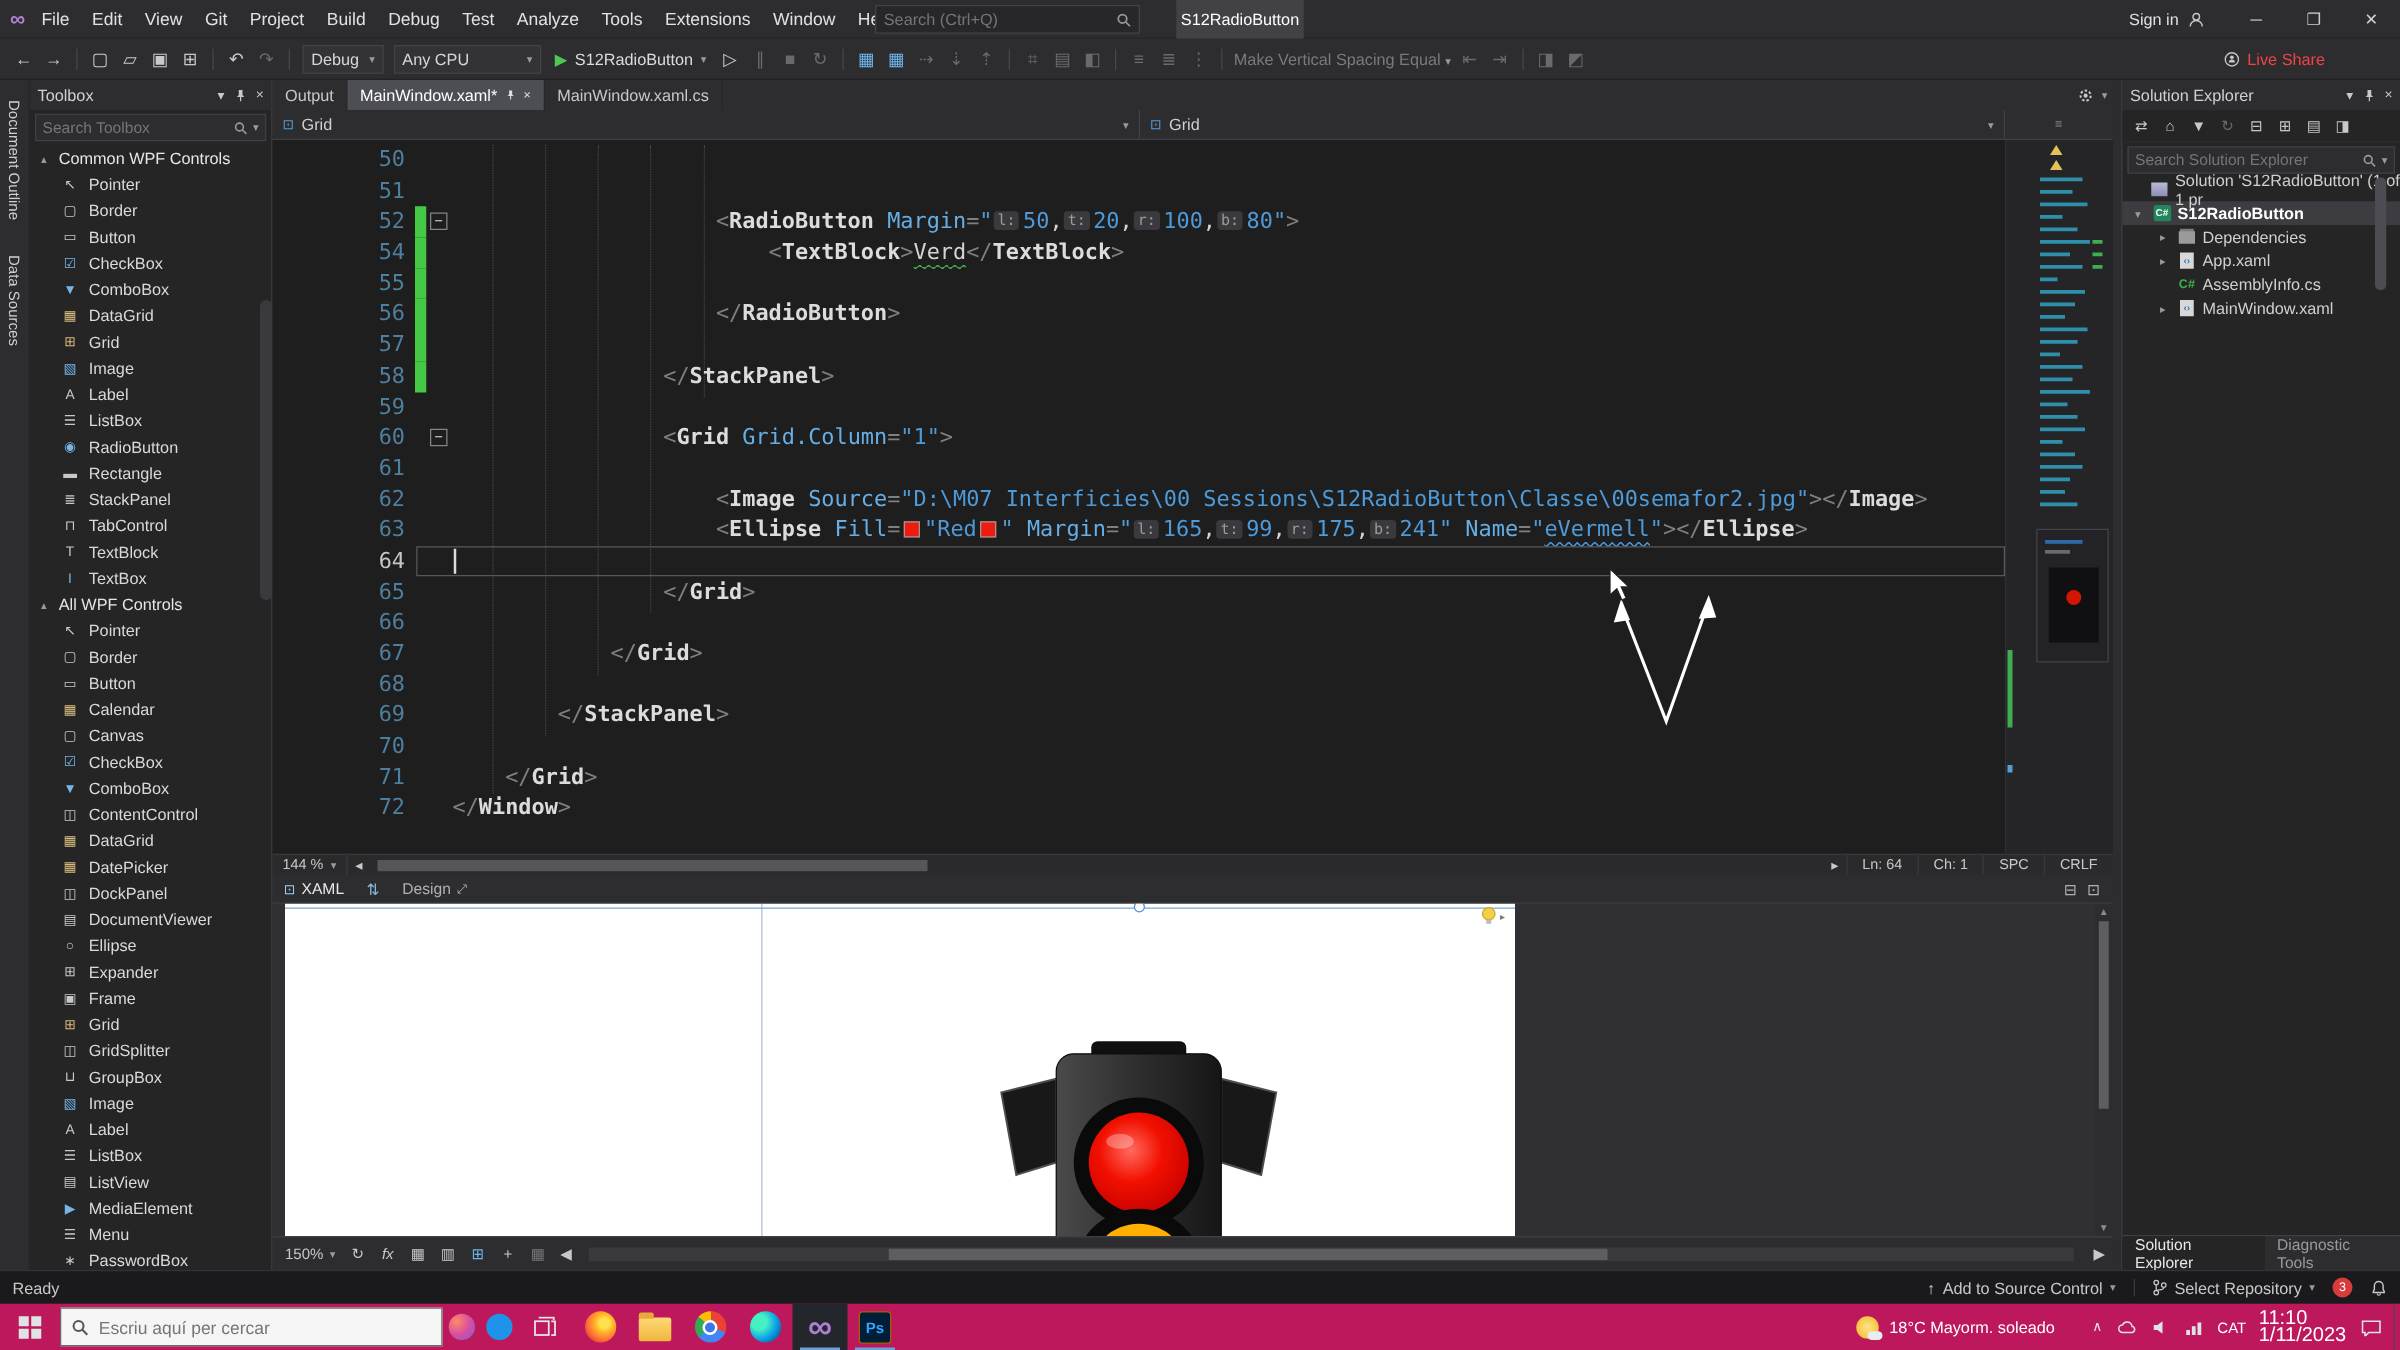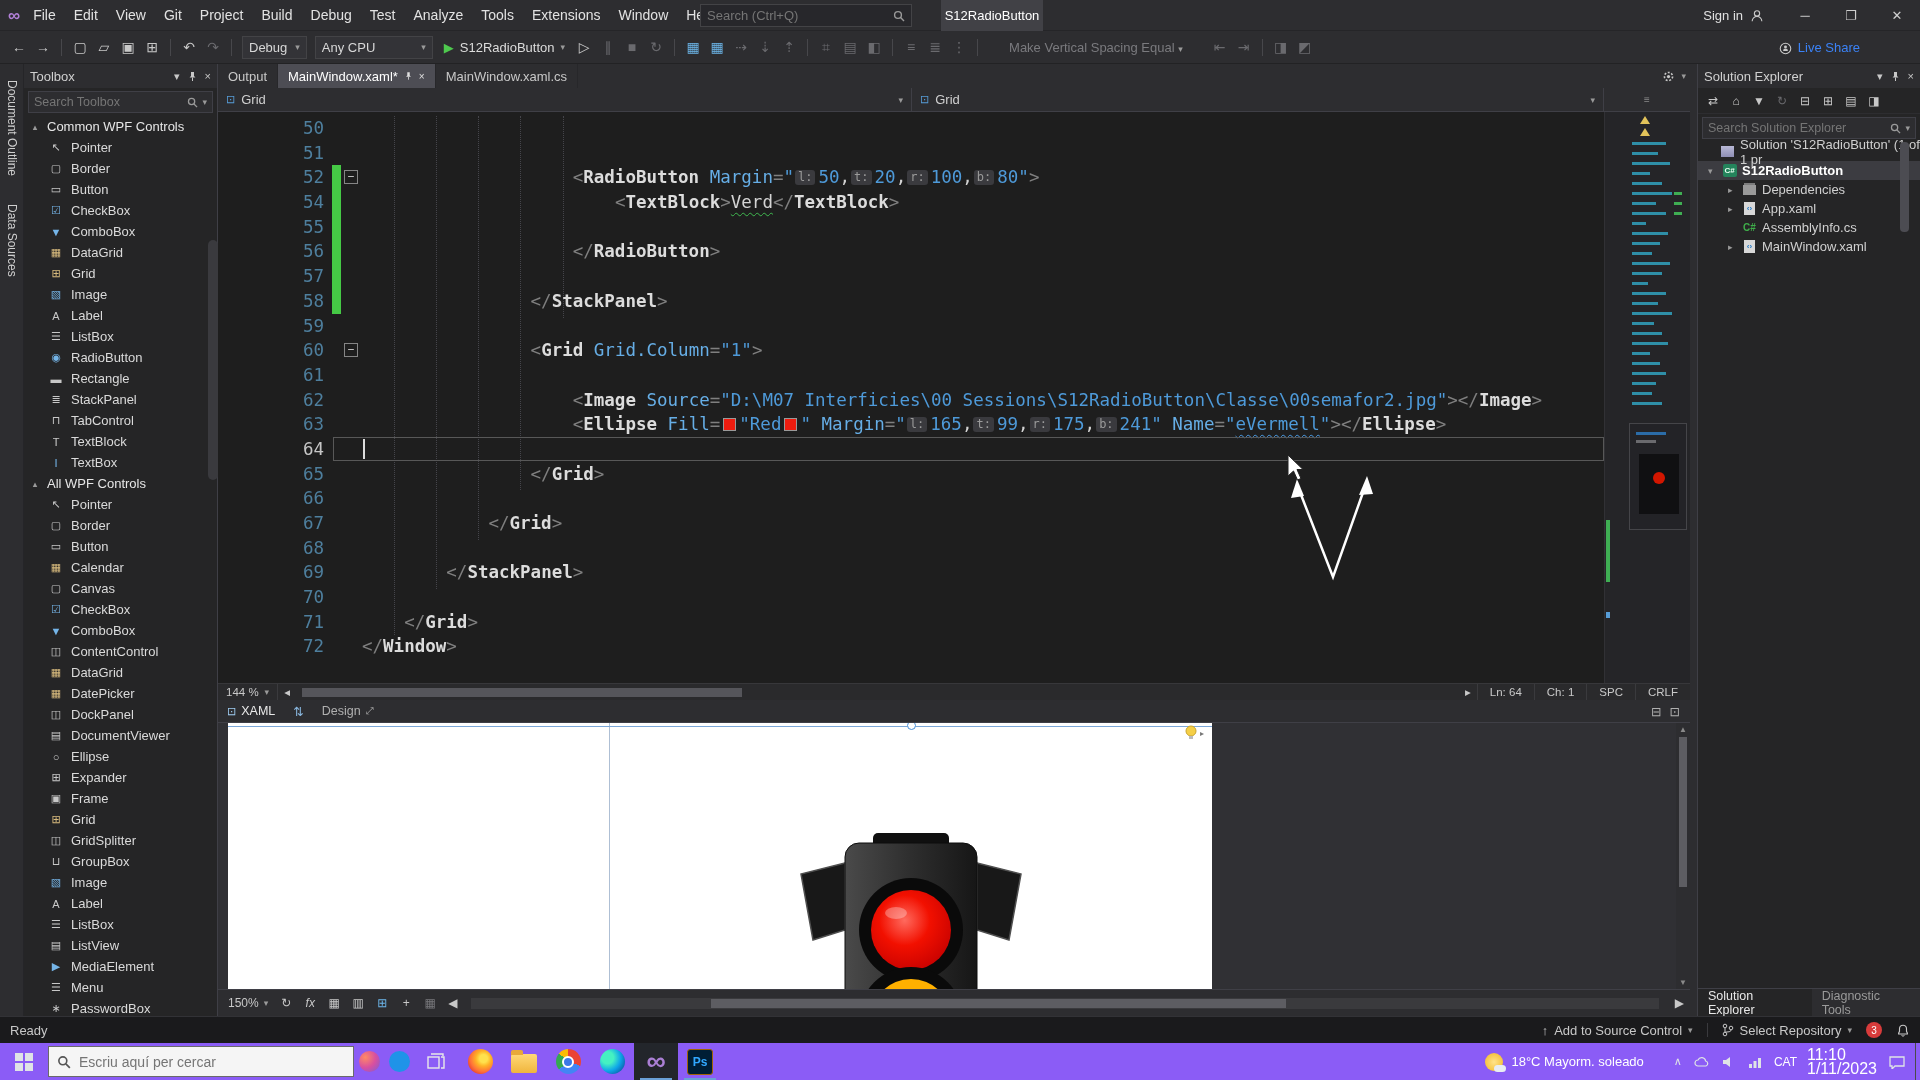--- a/index.html
+++ b/index.html
@@ -20,22 +20,22 @@
   
   #toolbar{left:0;top:31px;width:1920px;height:33px;background:#2d2d30;border-bottom:1px solid #222224;display:flex;align-items:center;padding-left:8px;gap:2px}
   .tico{min-width:22px;height:24px;display:inline-flex;align-items:center;justify-content:center;color:#c8c8c8;font-size:14px}
   .tico.sep{min-width:1px;width:1px;height:17px;background:#47474b;margin:0 5px;color:transparent;overflow:hidden}
   .tico.dim{color:#6a6a6e}
   .tico.blu{color:#6cb5e8}
   .combo{height:23px;background:#333337;border:1px solid #434346;display:inline-flex;align-items:center;font-size:13px;color:#d7d7d7;padding:0 6px;gap:8px;margin:0 3px}
   .combo .car{font-size:9px;color:#9a9a9a}
   #run-btn{display:inline-flex;align-items:center;gap:6px;height:24px;padding:0 6px;font-size:13px;color:#dcdcdc}
   #run-btn .play{color:#4ec94e;font-size:13px}
-  .spacing-label{color:#7a7a7e;font-size:13px;margin:0 24px;white-space:nowrap}
-  #live-share{margin-left:auto;margin-right:60px;display:inline-flex;align-items:flex-end;gap:6px;font-size:13px;color:#3b82f6}
+  .spacing-label{color:#7a7a7e;font-size:13px;margin:0 2px;white-space:nowrap}
+  #live-share{margin-left:auto;margin-right:60px;display:inline-flex;align-items:center;gap:6px;font-size:13px;color:#ef4444}
   
   #leftstrip{left:0;top:64px;width:24px;height:952px;background:#2d2d30;border-right:1px solid #252528}
   .vtab{writing-mode:vertical-rl;font-size:12px;color:#cfcfcf;padding:12px 0;margin:4px auto;display:block;text-align:left}
   
   #toolbox{left:24px;top:64px;width:194px;height:952px;background:#252526;border-right:1px solid #3f3f46}
   .panel-header{height:24px;display:flex;align-items:center;padding:0 6px;background:#2d2d30;font-size:13px;color:#d0d0d0}
   .ph-icons{margin-left:auto;display:flex;align-items:center;gap:7px;color:#c8c8c8;font-size:11px}
   .searchbox{margin:3px 4px;height:22px;background:#2d2d30;border:1px solid #3f3f46;display:flex;align-items:center;padding:0 5px;gap:4px}
   .searchbox input{flex:1;min-width:0;background:transparent;border:none;outline:none;color:#8a8a8a;font-size:12.5px;font-family:"Liberation Sans",sans-serif}
   .tbx-row{height:21px;display:flex;align-items:center;font-size:13px;color:#dadada;padding-left:24px;gap:7px}
@@ -126,21 +126,21 @@
   .ico-cs{color:#3fae4a;font-weight:bold;font-size:10px}
   #se-scroll{position:absolute;left:202px;top:78px;width:9px;height:90px;background:#4c4c52;border-radius:4px}
   #se-tabs{position:absolute;left:0;bottom:0;width:223px;height:28px;background:#2d2d30;border-top:1px solid #3f3f46;display:flex;align-items:center;font-size:12.5px}
   .se-tab{padding:0 10px;height:100%;display:flex;align-items:center;color:#9a9a9a}
   .se-tab.active{background:#252526;color:#e8e8e8}
   
   #statusbar{left:0;top:1016px;width:1920px;height:27px;background:#1a1a1c;border-top:1px solid #323236;display:flex;align-items:center;font-size:13px;color:#c8c8c8;padding:0 10px}
   #sb-right{margin-left:auto;display:flex;align-items:center;gap:14px}
   .badge{width:16px;height:16px;border-radius:50%;background:#d83b3b;color:#fff;font-size:10px;display:flex;align-items:center;justify-content:center}
   
-  #taskbar{left:0;top:1043px;width:1920px;height:37px;background:#8b5cf6;display:flex;align-items:center}
+  #taskbar{left:0;top:1043px;width:1920px;height:37px;background:#be185d;display:flex;align-items:center}
   #start{width:48px;height:37px;display:flex;align-items:center;justify-content:center}
   #start-logo{display:grid;grid-template-columns:8px 8px;grid-gap:2px}
   #start-logo span{width:8px;height:8px;background:#dfe3e6}
   #tb-searchbox{width:306px;height:31px;background:#f5f5f5;border:1px solid #6a6a6a;display:flex;align-items:center;padding:0 8px;gap:8px}
   #tb-searchbox input{flex:1;border:none;outline:none;background:transparent;color:#555;font-size:14px;font-family:"Liberation Sans",sans-serif}
   .tslot{width:44px;height:37px;display:flex;align-items:center;justify-content:center;position:relative}
   .tslot.running::after{content:"";position:absolute;left:6px;right:6px;bottom:0;height:2.5px;background:#6aa1d8}
   .tslot.activeapp{background:#23262b}
   .circle-ico{width:25px;height:25px;border-radius:50%}
   .firefox{background:radial-gradient(circle at 62% 38%,#ffe14d 0 18%,#ffb226 35%,#ff7139 60%,#e33b2e 82%,#b5251f)}

